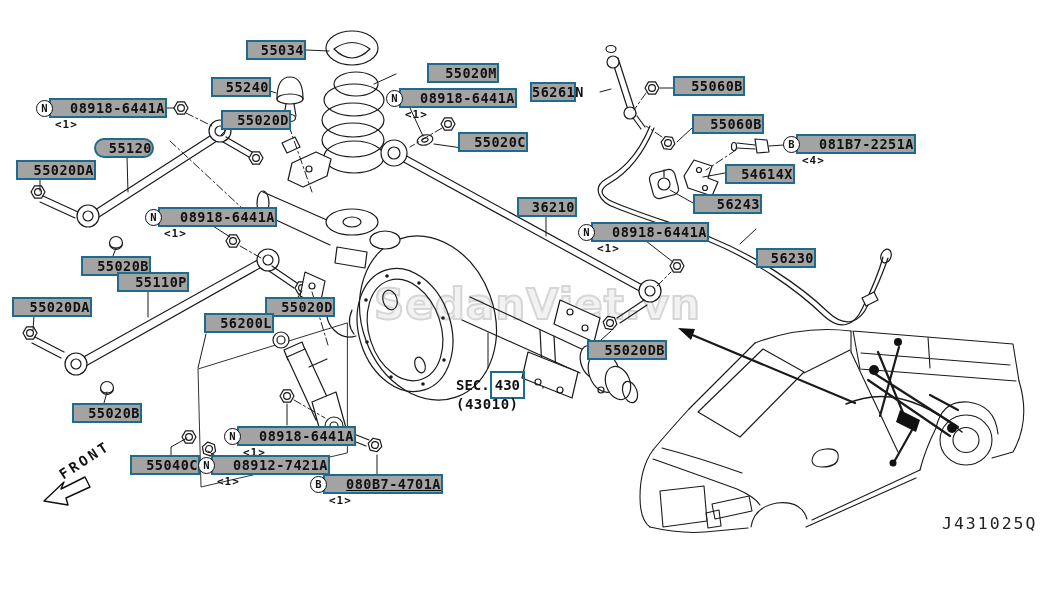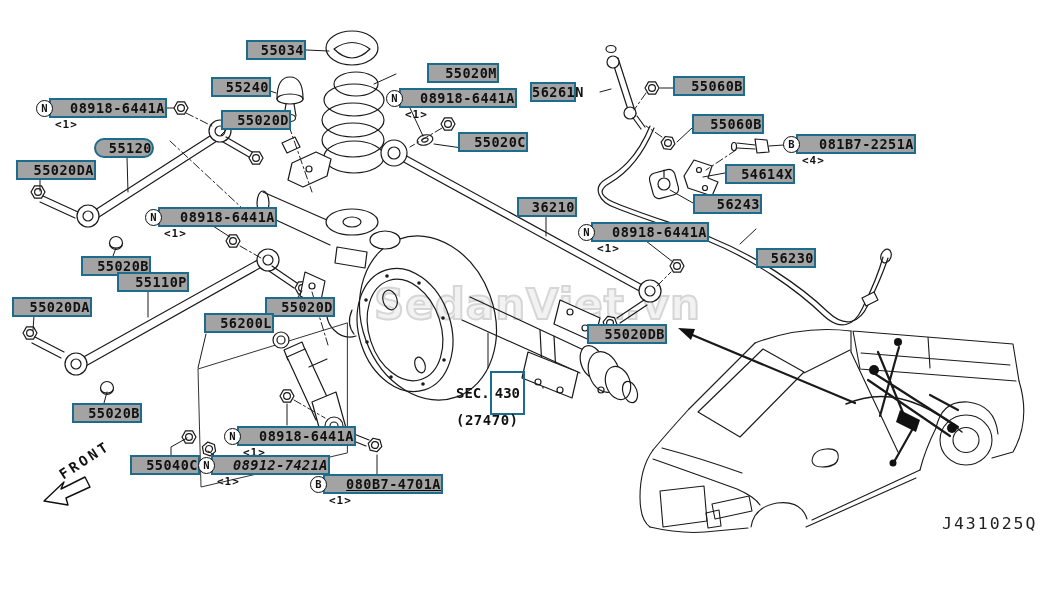--- a/index.html
+++ b/index.html
@@ -12,21 +12,21 @@
   .plabel{position:absolute;z-index:3;}
   .pbox{box-sizing:border-box;border:2.5px solid #1d6b8d;background:#a3a3a3;height:20px;
         line-height:15px;font:bold 13.5px "DejaVu Sans Mono",monospace;color:#111;
         text-align:right;letter-spacing:.5px;white-space:nowrap;}
   .pcirc{position:absolute;left:-13px;top:2px;width:15px;height:15px;border:1.6px solid #111;
          border-radius:50%;background:#fff;font:bold 10.5px "DejaVu Sans Mono",monospace;
          line-height:15px;text-align:center;color:#111;}
   .pqty{position:absolute;left:6px;top:20px;font:bold 11px "DejaVu Sans Mono",monospace;
         color:#111;letter-spacing:1px;white-space:nowrap;}
   #secref{position:absolute;left:456px;top:371px;z-index:3;font:bold 14px "DejaVu Sans Mono",monospace;color:#111;}
-  #secref .secbox{display:inline-block;border:2.5px solid #1d6b8d;padding:12px 3px;height:16px;line-height:16px;}
+  #secref .secbox{display:inline-block;border:2.5px solid #1d6b8d;padding:4px 3px;height:16px;line-height:16px;}
   #secref .secsub{margin-top:-3px;letter-spacing:.5px;}
   #jcode{position:absolute;left:942px;top:514px;z-index:3;font:16.5px "DejaVu Sans Mono",monospace;
          color:#222;letter-spacing:2px;}
   #front{position:absolute;left:56px;top:452px;z-index:3;font:bold 14px "DejaVu Sans Mono",monospace;
          color:#111;letter-spacing:3px;transform:rotate(-33deg);}
 </style>
 </head>
 <body>
 
 <div id="stage">
@@ -336,21 +336,21 @@
         <div class="pbox" style="width: 60px;">56230</div>
       </div>
       <div class="plabel" style="left: 517px; top: 197px;">
         <div class="pbox" style="width: 60px;">36210</div>
       </div>
       <div class="plabel" style="left: 591px; top: 222px;">
         <div class="pbox" style="width: 118px;">08918-6441A</div>
         <span class="pcirc">N</span>
         <span class="pqty">&lt;1&gt;</span>
       </div>
-      <div class="plabel" style="left: 587px; top: 324px;">
+      <div class="plabel" style="left: 587px; top: 340px;">
         <div class="pbox" style="width: 80px;">55020DB</div>
       </div>
       <div class="plabel" style="left: 158px; top: 207px;">
         <div class="pbox" style="width: 119px;">08918-6441A</div>
         <span class="pcirc">N</span>
         <span class="pqty">&lt;1&gt;</span>
       </div>
       <div class="plabel" style="left: 81px; top: 256px;">
         <div class="pbox" style="width: 70px;">55020B</div>
       </div>
@@ -371,33 +371,33 @@
       </div>
       <div class="plabel" style="left: 130px; top: 455px;">
         <div class="pbox" style="width: 70px;">55040C</div>
       </div>
       <div class="plabel" style="left: 237px; top: 426px;">
         <div class="pbox" style="width: 119px;">08918-6441A</div>
         <span class="pcirc">N</span>
         <span class="pqty">&lt;1&gt;</span>
       </div>
       <div class="plabel" style="left: 211px; top: 455px;">
-        <div class="pbox" style="width: 119px; font-style: italic;">08912-7421A</div>
+        <div class="pbox" style="width: 119px;">08912-7421A</div>
         <span class="pcirc">N</span>
         <span class="pqty">&lt;1&gt;</span>
       </div>
       <div class="plabel" style="left: 323px; top: 474px;">
         <div class="pbox" style="width: 120px; text-decoration: underline;">080B7-4701A</div>
         <span class="pcirc">B</span>
         <span class="pqty">&lt;1&gt;</span>
       </div>
     </div>
 
   <div id="secref">
     <span>SEC.</span><span class="secbox">430</span>
-    <div class="secsub">(27470)</div>
+    <div class="secsub">(43010)</div>
   </div>
 
   <div id="jcode">J431025Q</div>
 
   <div id="front">FRONT</div>
 
 </div>
 
 </body></html>

